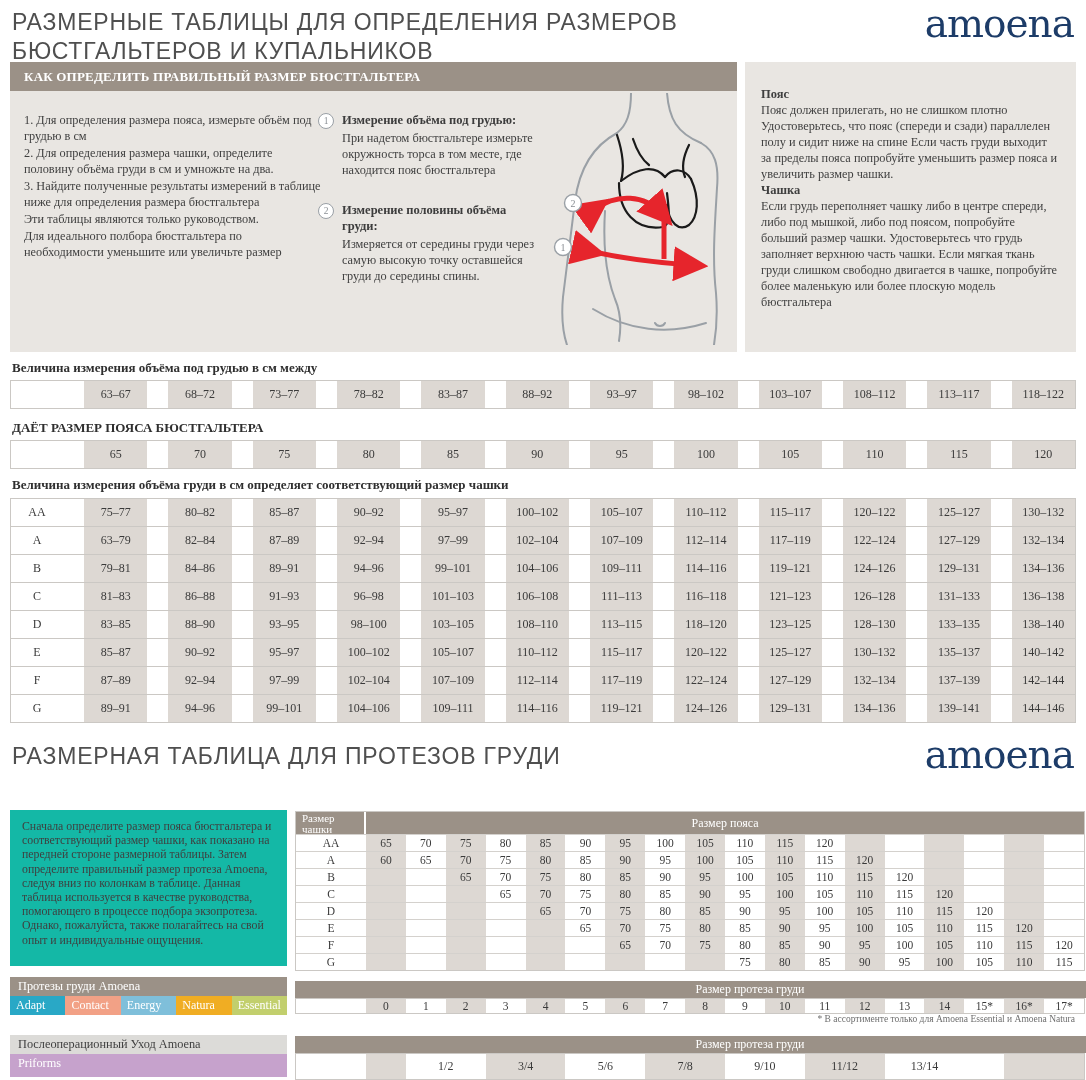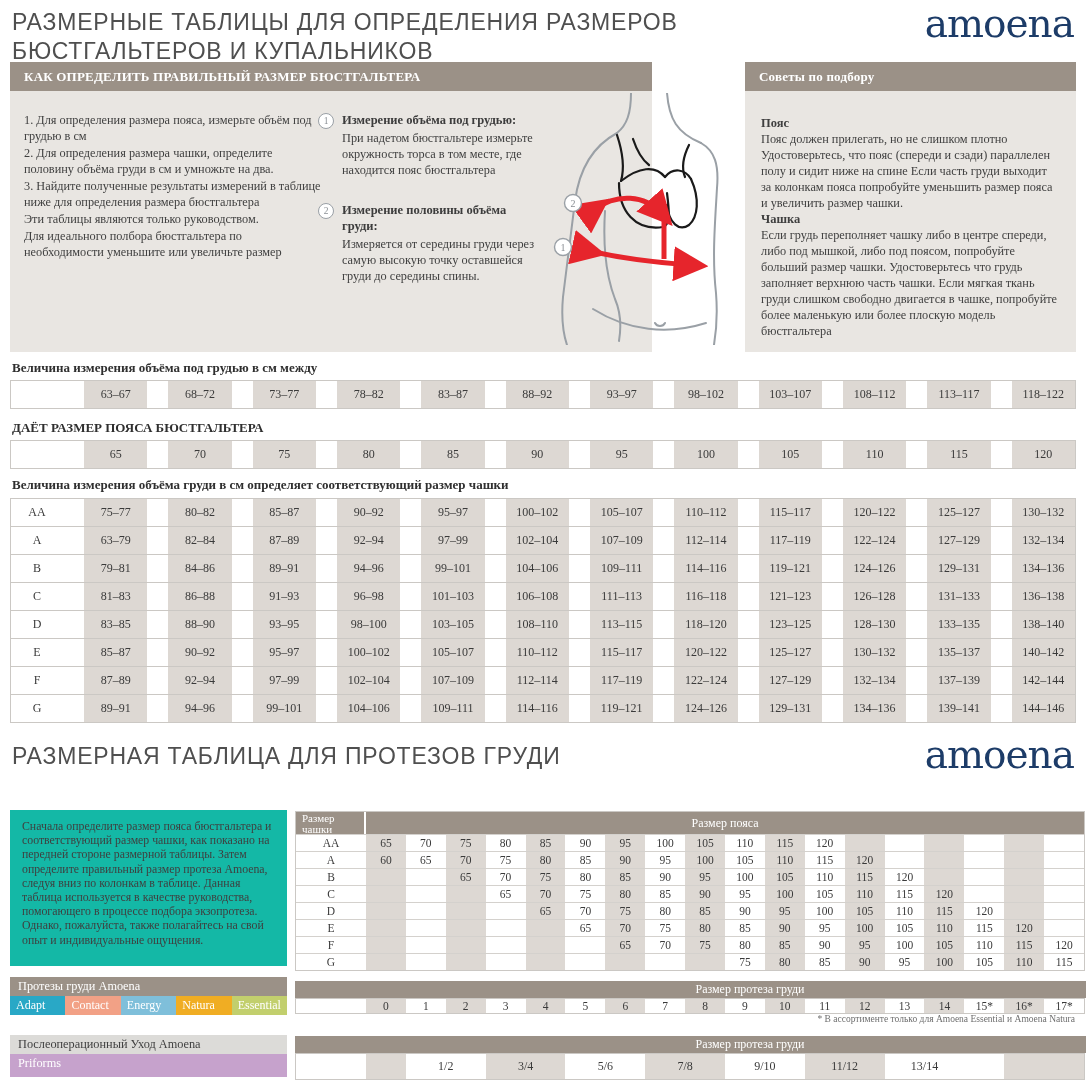--- a/index.html
+++ b/index.html
@@ -81,21 +81,21 @@
 </style>
 </head>
 <body>
 
 <div id="page">
 
   <div class="big-title" style="top:8px;">РАЗМЕРНЫЕ ТАБЛИЦЫ ДЛЯ ОПРЕДЕЛЕНИЯ РАЗМЕРОВ</div>
   <div class="big-title" style="top:37px;">БЮСТГАЛЬТЕРОВ И КУПАЛЬНИКОВ</div>
   <div class="logo" style="top:4px;">amoena</div>
 
-  <div class="panel" style="left:10px;width:642px;">
+  <div class="panel" style="left:10px;width:727px;">
     <div class="panel-header">КАК ОПРЕДЕЛИТЬ ПРАВИЛЬНЫЙ РАЗМЕР БЮСТГАЛЬТЕРА</div>
     <div class="steps body-text" id="steps">
         <p>1. Для определения размера пояса, измерьте объём под грудью в см</p>
         <p>2.  Для определения размера чашки, определите половину объёма груди в см и умножьте на два.</p>
         <p>3.  Найдите полученные результаты измерений в таблице ниже для определения размера бюстгальтера</p>
         <p>Эти таблицы являются только руководством.</p>
         <p>Для идеального полбора бюстгальтера по необходимости уменьшите или увеличьте размер</p>
       </div>
 
     <div class="m-items">
@@ -143,24 +143,23 @@
       <g>
         <circle cx="30" cy="110" r="8.5" fill="#fff" stroke="#9aa0a6" stroke-width="1.4"></circle>
         <text x="30" y="114" font-size="10" text-anchor="middle" fill="#8a8f94" font-family="Liberation Serif, serif">2</text>
         <circle cx="20" cy="154" r="8.5" fill="#fff" stroke="#9aa0a6" stroke-width="1.4"></circle>
         <text x="20" y="158" font-size="10" text-anchor="middle" fill="#8a8f94" font-family="Liberation Serif, serif">1</text>
       </g>
     </svg>
   </div>
 
   <div class="panel" style="left:745px;width:331px;">
-    <div class="panel-header">Советы по подбору</div>
     <div class="tips-body body-text">
       <div class="tips-title">Пояс</div>
-      <div>Пояс должен прилегать, но не слишком плотно Удостоверьтесь, что пояс (спереди и сзади) параллелен полу и сидит ниже на спине Если часть груди выходит за колонкам пояса попробуйте уменьшить размер пояса и увеличить размер чашки.</div>
+      <div>Пояс должен прилегать, но не слишком плотно Удостоверьтесь, что пояс (спереди и сзади) параллелен полу и сидит ниже на спине Если часть груди выходит за пределы пояса попробуйте уменьшить размер пояса и увеличить размер чашки.</div>
       <div class="tips-title">Чашка</div>
       <div>Если грудь переполняет чашку либо в центре спереди, либо под мышкой, либо под поясом, попробуйте больший размер чашки. Удостоверьтесь что грудь заполняет верхнюю часть чашки. Если мягкая ткань груди слишком свободно двигается в чашке, попробуйте более маленькую или более плоскую модель бюстгальтера</div>
     </div>
   </div>
 
   <div class="tbl-label" style="top:360px;">Величина измерения объёма под грудью в см между</div>
   <div class="strip" style="top:380px;" id="underbust-row">
     <div class="spacer"></div>
   <div class="strip-cell">63–67</div>
       <div class="strip-cell">68–72</div>

